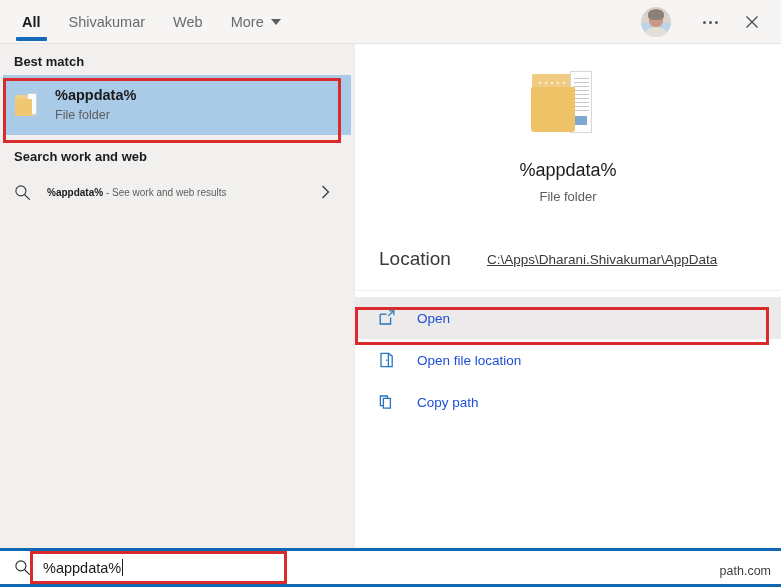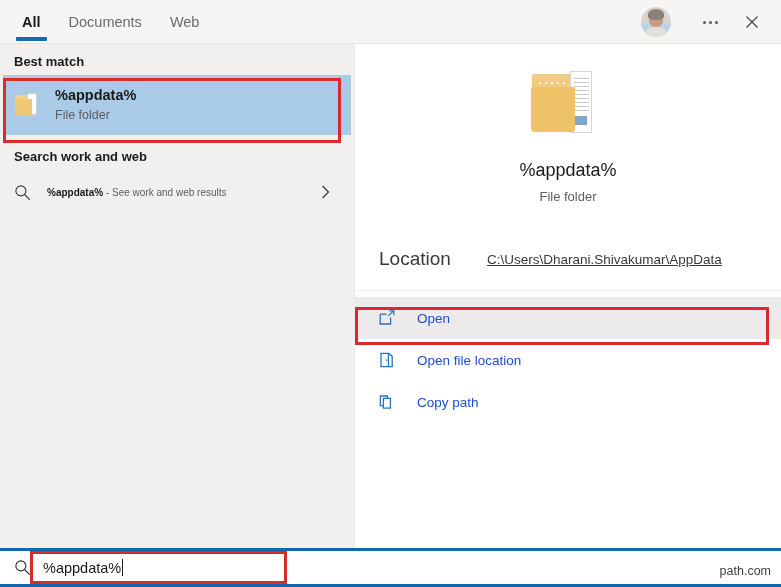--- a/index.html
+++ b/index.html
@@ -392,24 +392,28 @@
 <body>
 
 <div id="app">
 
   <div class="header">
     <div class="tabs">
       <div class="tab active">
         <span>All</span>
       </div>
       <div class="tab">
-        <span>Documents</span>
+        <span>Shivakumar</span>
       </div>
       <div class="tab">
         <span>Web</span>
+      </div>
+      <div class="tab">
+        <span>More</span>
+        <span class="caret"></span>
       </div>
     </div>
 
     <div class="header-right">
       <div class="avatar">
         <div class="sky"></div>
         <div class="shoulders"></div>
         <div class="face"></div>
         <div class="hair"></div>
       </div>
@@ -470,21 +474,21 @@
         <div class="lgpaper"></div>
         <div class="lgfront"></div>
       </div>
       <div class="prev-title">%appdata%</div>
       <div class="prev-sub">File folder</div>
     </div>
 
     <div class="location-block">
       <div class="location-row">
         <div class="loc-label">Location</div>
-        <div class="loc-value">C:\Users\Dharani.Shivakumar\AppData</div>
+        <div class="loc-value">C:\Apps\Dharani.Shivakumar\AppData</div>
       </div>
     </div>
 
     <div class="actions">
 
       <div class="action-row highlight">
         <span class="action-icon">
           <svg width="18" height="18" viewBox="0 0 18 18">
             <path d="M2.2 5.2 L2.2 15 L12.6 15 L12.6 8.6" stroke="#2575c0" stroke-width="1.3" fill="none"></path>
             <path d="M2.2 5.2 L8.6 5.2" stroke="#2575c0" stroke-width="1.3" fill="none"></path>

